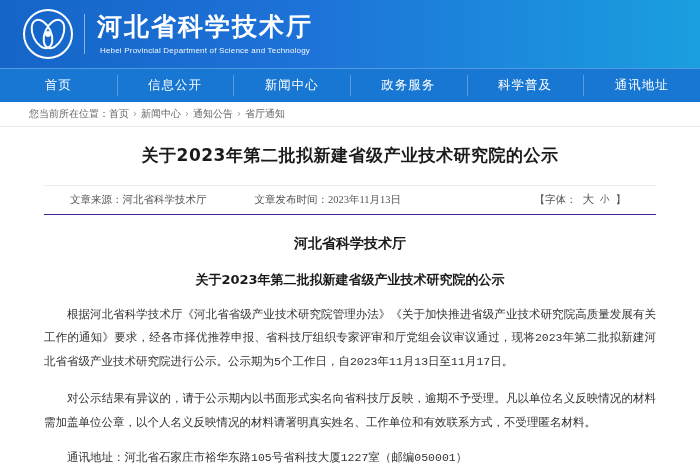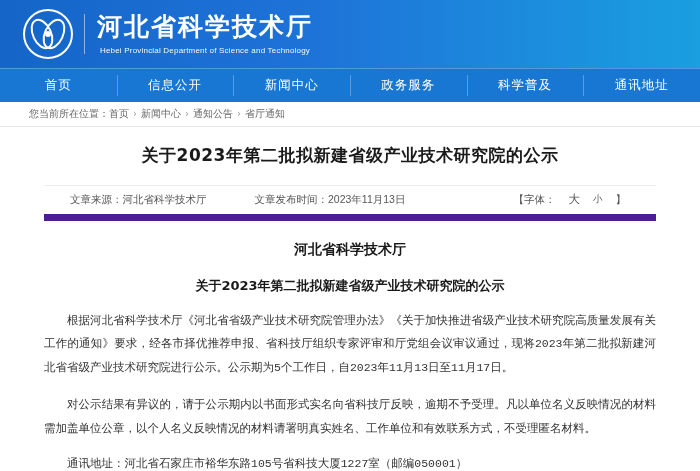--- a/index.html
+++ b/index.html
@@ -129,36 +129,36 @@
     font-size: 17px;
     color: #1a1a1a;
     font-weight: bold;
     letter-spacing: 0.5px;
     font-family: "DejaVu Sans", sans-serif;
     line-height: 1.5;
   }
   .meta-bar {
     margin-top: 16px;
     border-top: 1px solid #ededed;
-    border-bottom: 7px solid #4c1d95;
+    border-bottom: 1px solid #4c1d95;
     height: 28px;
     display: flex;
     align-items: center;
     font-size: 10.5px;
     color: #555;
-    font-family: Liberation Sans, sans-serif;
+    font-family: Liberation Serif, serif;
   }
   .meta-source { margin-left: 26px; }
   .meta-date { margin-left: 48px; }
   .meta-fontsize {
     margin-left: auto;
     margin-right: 30px;
     display: flex;
     align-items: center;
-    gap: 13px;
+    gap: 6px;
   }
   .meta-fontsize .fs {
     cursor: pointer;
   }
   .meta-fontsize .fs-big { font-size: 11.5px; }
   .meta-fontsize .fs-small { font-size: 9.5px; }
 
   .body-heading {
     text-align: center;
     font-size: 14px;

